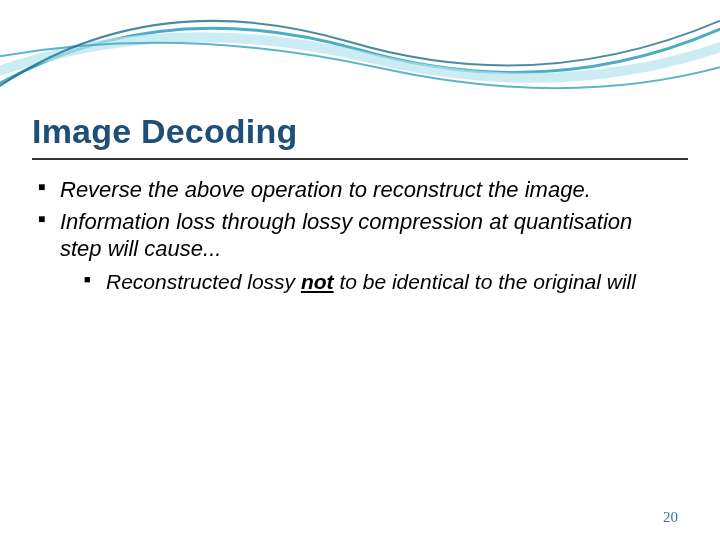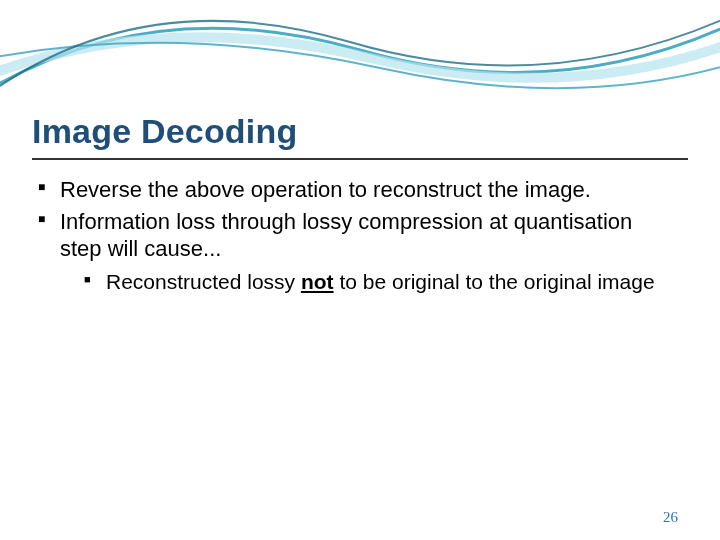--- a/index.html
+++ b/index.html
@@ -54,20 +54,21 @@
   }
   ul.level1 {
     list-style: none;
     padding: 0;
     margin: 0;
   }
   ul.level1 > li {
     position: relative;
     padding-left: 22px;
     margin-bottom: 4px;
+    font-style: italic;
   }
   ul.level1 > li::before {
     content: "■";
     position: absolute;
     left: 0;
     top: 4px;
     font-size: 12px;
     color: #000;
   }
   ul.level2 {
@@ -117,21 +118,21 @@
   <div class="title">Image Decoding</div>
   <div class="title-underline"></div>
 
   <div class="body">
     <ul class="level1">
       <li>Reverse the above operation to reconstruct the image.</li>
       <li>
         <span>Information loss through lossy compression at quantisation step will cause...</span>
         <ul class="level2">
           <li>
-            <span>Reconstructed lossy </span><span class="underline">not</span><span> to be original to the original image</span>
+            <span>Reconstructed lossy </span><span class="underline">not</span><span> to be identical to the original will</span>
           </li>
         </ul>
       </li>
     </ul>
   </div>
 
-  <div class="pagenum">26</div>
+  <div class="pagenum">20</div>
 </div>
 
 </body></html>

